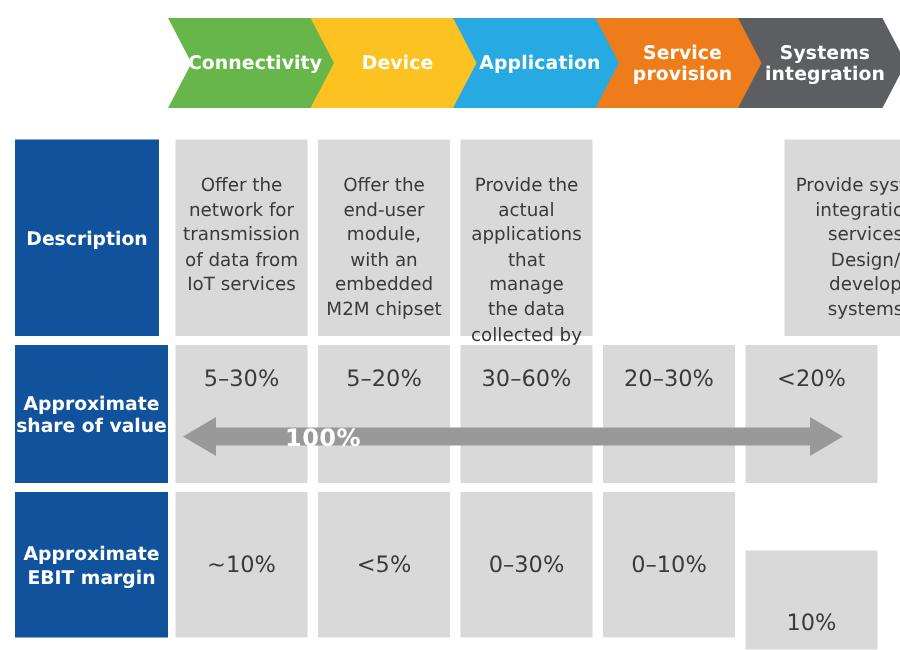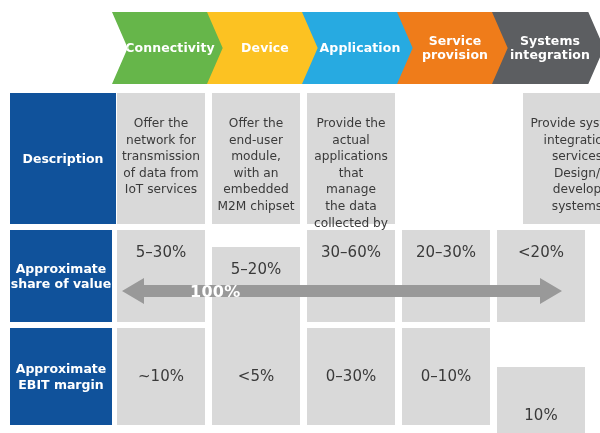--- a/index.html
+++ b/index.html
@@ -27,21 +27,21 @@
   .chevron-band {
     position: absolute;
     left: 0;
     top: 12px;
     width: 600px;
     height: 76px;
   }
   .chevron {
     position: absolute;
     top: 0;
-    height: 72px;
+    height: 60px;
     display: flex;
     align-items: center;
     justify-content: center;
     box-sizing: border-box;
     clip-path: polygon(0% 0%, 86% 0%, 100% 50%, 86% 100%, 0% 100%, 14% 50%);
   }
   .chevron-label {
     color: #ffffff;
     font-size: 12.5px;
     font-weight: bold;
@@ -139,21 +139,21 @@
     <div class="chevron" style="left: 397px; width: 112px; background: rgb(239, 124, 26);">
       <span class="chevron-label">Service
 provision</span>
     </div>
     <div class="chevron" style="left: 492px; width: 112px; background: rgb(92, 94, 97);">
       <span class="chevron-label">Systems
 integration</span>
     </div>
   </div>
 
-  <div class="row-label" style="left:10px; top:93px; width:106px; height:131px;">
+  <div class="row-label" style="left:10px; top:93px; width:96px; height:131px;">
     <span class="row-label-text">Description</span>
   </div>
   <div class="cell desc" style="left:117px; top:93px; width:88px; height:131px;">
     <span class="cell-text">Offer the
 network for
 transmission
 of data from
 IoT services</span>
   </div>
   <div class="cell desc" style="left:212px; top:93px; width:88px; height:131px;">
@@ -182,21 +182,21 @@
 systems</span>
   </div>
 
   <div class="row-label" style="left:10px; top:230px; width:102px; height:92px;">
     <span class="row-label-text">Approximate
 share of value</span>
   </div>
   <div class="cell val" style="left:117px; top:230px; width:88px; height:92px;">
     <span class="cell-text num">5–30%</span>
   </div>
-  <div class="cell val" style="left:212px; top:230px; width:88px; height:92px;margin-top:17px;">
+  <div class="cell val" style="left:212px; top:230px; width:88px; height:92px;">
     <span class="cell-text num">5–20%</span>
   </div>
   <div class="cell val" style="left:307px; top:230px; width:88px; height:92px;">
     <span class="cell-text num">30–60%</span>
   </div>
   <div class="cell val" style="left:402px; top:230px; width:88px; height:92px;">
     <span class="cell-text num">20–30%</span>
   </div>
   <div class="cell val" style="left:497px; top:230px; width:88px; height:92px;">
     <span class="cell-text num">&lt;20%</span>

